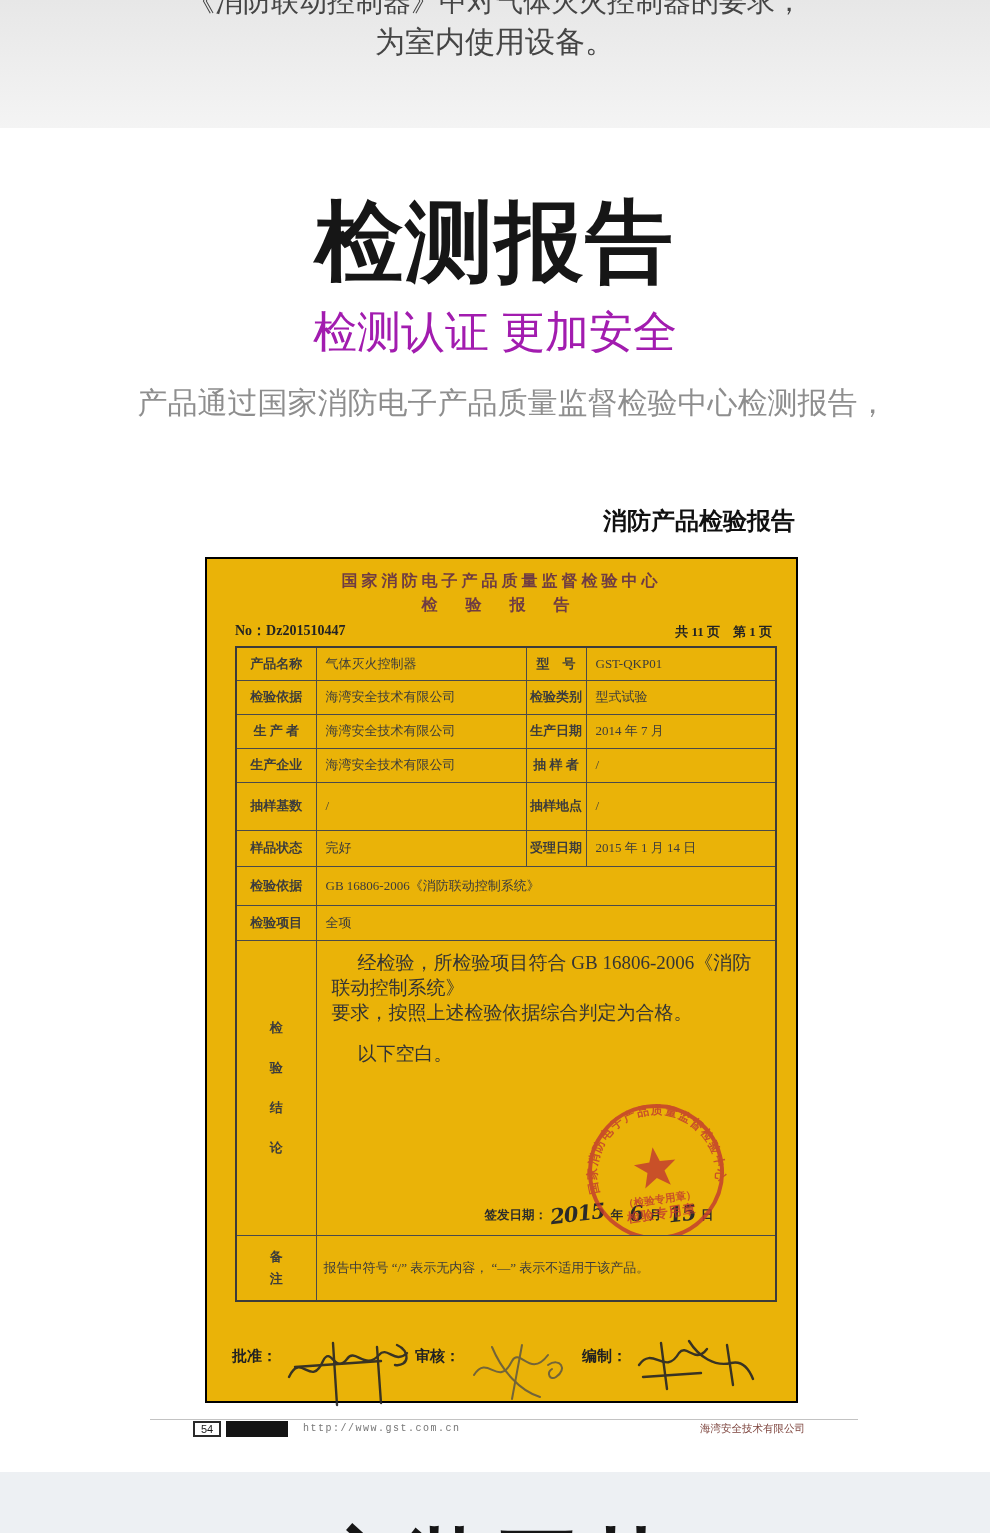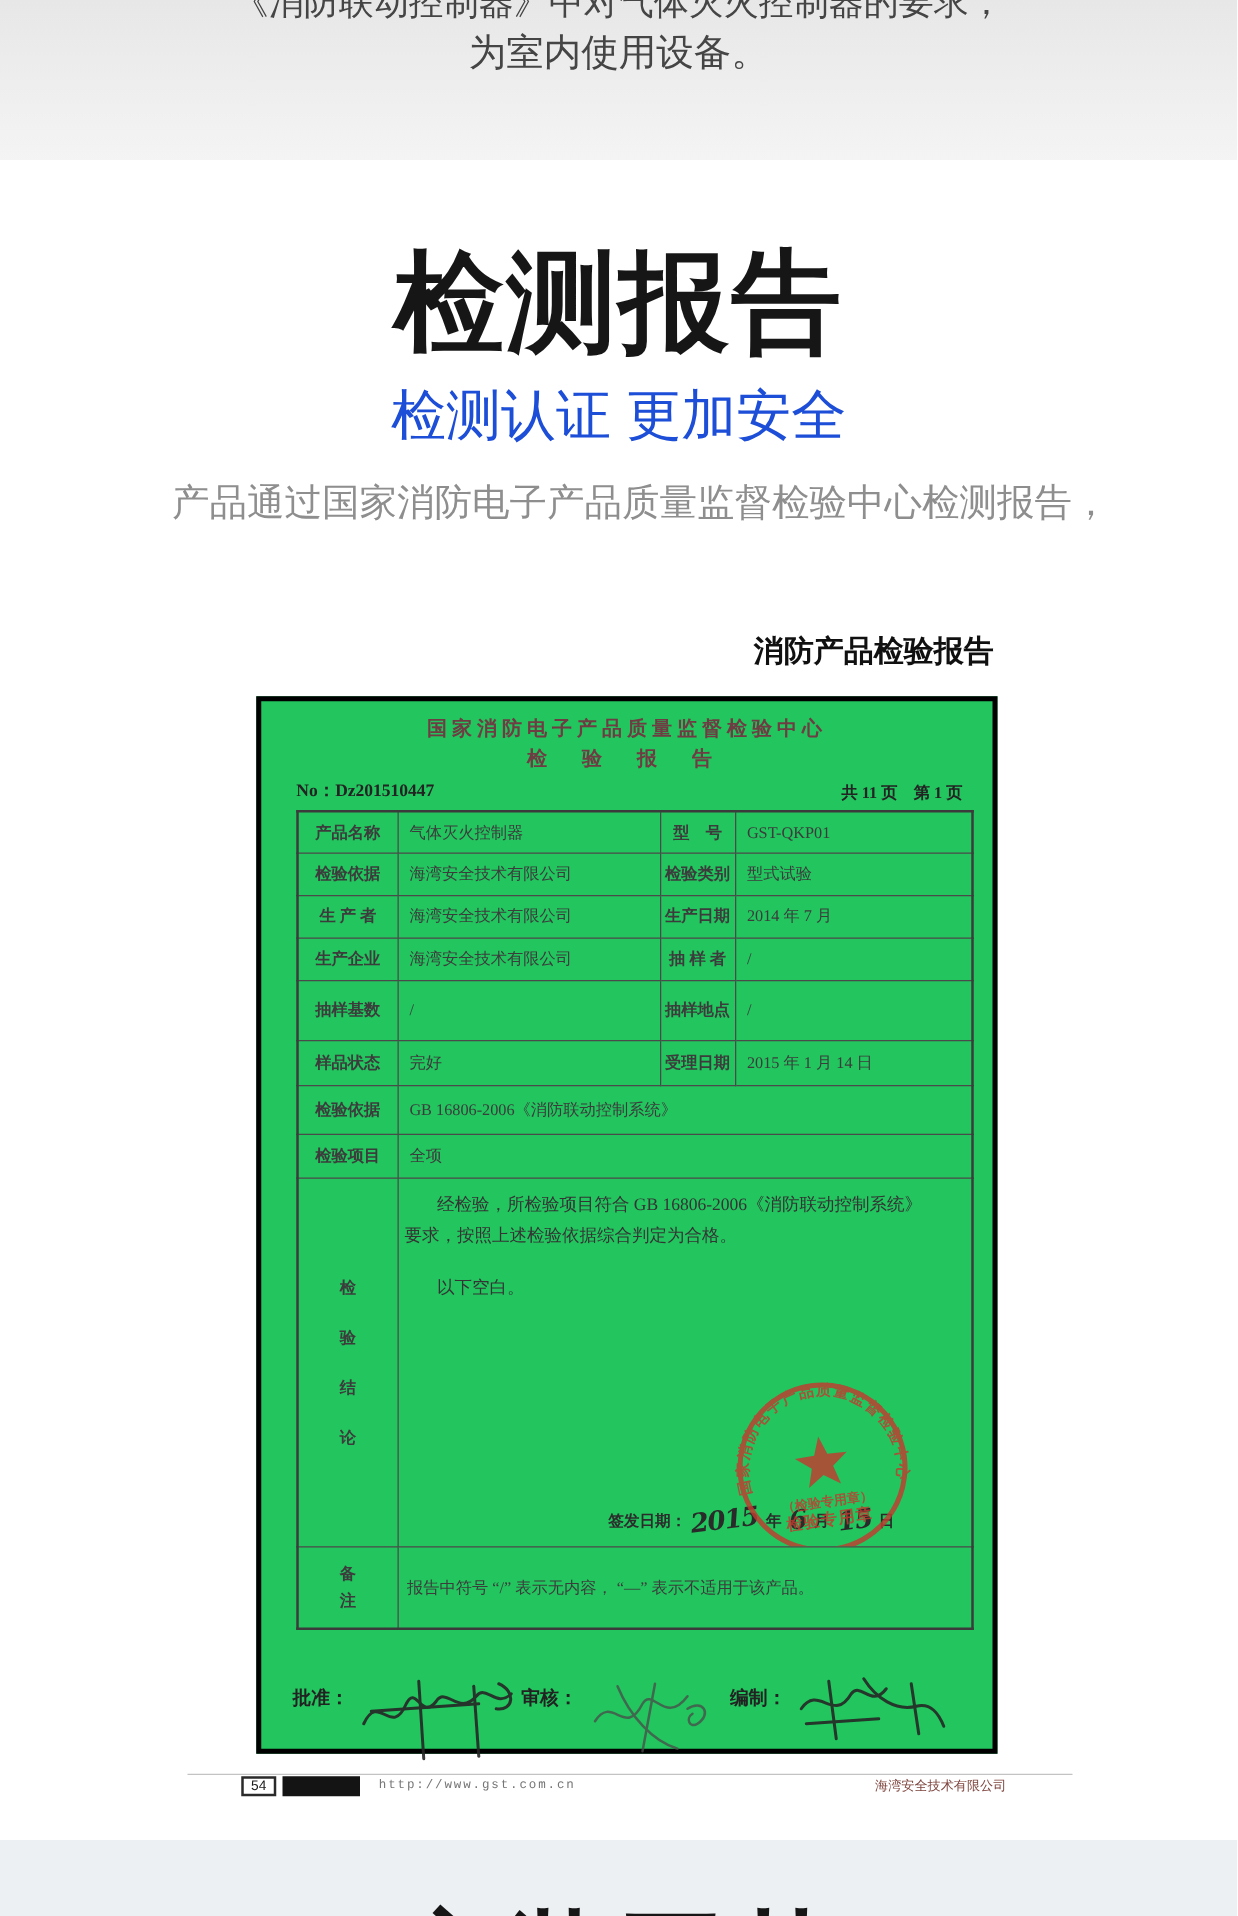--- a/index.html
+++ b/index.html
@@ -10,49 +10,49 @@
   .top-band { position:absolute; left:0; top:0; width:990px; height:128px;
               background:linear-gradient(#e7e7e7,#f4f4f4); overflow:hidden; }
   .intro-line { position:absolute; left:0; width:990px; text-align:center; color:#454545; white-space:nowrap; }
   .intro-line1 { top:-17px; font-size:28px; }
   .intro-line2 { top:22px; font-size:30px; }
 
   
   .sec-title { position:absolute; left:0; top:183px; width:990px; text-align:center;
                font-size:88px; font-weight:600; color:#161616; letter-spacing:2px; white-space:nowrap; }
   .sec-subtitle { position:absolute; left:0; top:303px; width:990px; text-align:center;
-                  font-size:44px; font-weight:500; color:#1d4ed8; white-space:nowrap; }
+                  font-size:44px; font-weight:500; color:#a21caf; white-space:nowrap; }
   .sec-desc { position:absolute; left:0; top:381px; width:990px; text-align:center;
               font-size:30px; line-height:44px; color:#8e8e8e;padding-left:35px; }
 
   
   .report-heading { position:absolute; right:195px; top:505px; font-size:24px; font-weight:bold;
                     color:#101010; white-space:nowrap; }
 
   
   .certificate { position:absolute; left:205px; top:557px; width:593px; height:846px;
-                 background:#22c55e; border:4px solid #000000;
+                 background:#eab308; border:2px solid #000000;
                  font-family:"Liberation Serif","DejaVu Serif",serif; color:#3a3a3a; }
   .cert-org { position:absolute; left:0; top:12px; width:100%; text-align:center;
               font-size:16px; font-weight:bold; letter-spacing:4px; color:#6f3c43; white-space:nowrap; }
   .cert-doc-title { position:absolute; left:0; top:36px; width:100%; text-align:center;
                     font-size:16px; font-weight:bold; letter-spacing:12px; color:#6f3c43; white-space:nowrap; }
   .cert-no { position:absolute; left:28px; top:63px; font-size:14px; font-weight:bold; color:#232323; }
   .cert-pages { position:absolute; right:24px; top:64px; font-size:13px; font-weight:bold; color:#232323; }
 
   table.cert-table { position:absolute; left:28px; top:87px; width:540px;
                      border-collapse:collapse; border:2px solid #3b3b3b; table-layout:fixed; }
   table.cert-table td { border:1px solid #4a4a4a; font-size:13px; color:#3c3c3c;
                         vertical-align:middle; overflow:hidden; }
   td.lbl { font-weight:bold; text-align:center; padding:0 1px; font-size:12.5px; color:#333; }
   td.val { padding-left:9px; }
   td.vlabel { text-align:center; font-weight:bold; }
   .vlabel-stack { display:flex; flex-direction:column; align-items:center; }
   .concl-cell { position:relative; vertical-align:top !important; }
-  .concl-text { margin:9px 8px 0 5px; font-size:14px; line-height:25px; color:#343434; }
+  .concl-text { margin:9px 8px 0 15px; font-size:19px; line-height:25px; color:#343434; }
   .indent { text-indent:26px; }
   .blank-line { margin-top:16px; }
   .remark-text { font-size:12.5px; padding-left:7px; color:#343434; }
 
   
   .stamp { position:absolute; left:264px; top:156px; width:150px; height:150px; z-index:3; }
 
   
   .sign-date { position:absolute; left:168px; top:258px; white-space:nowrap; font-size:12.5px;
                font-weight:bold; color:#2c2c2c; z-index:2; }

